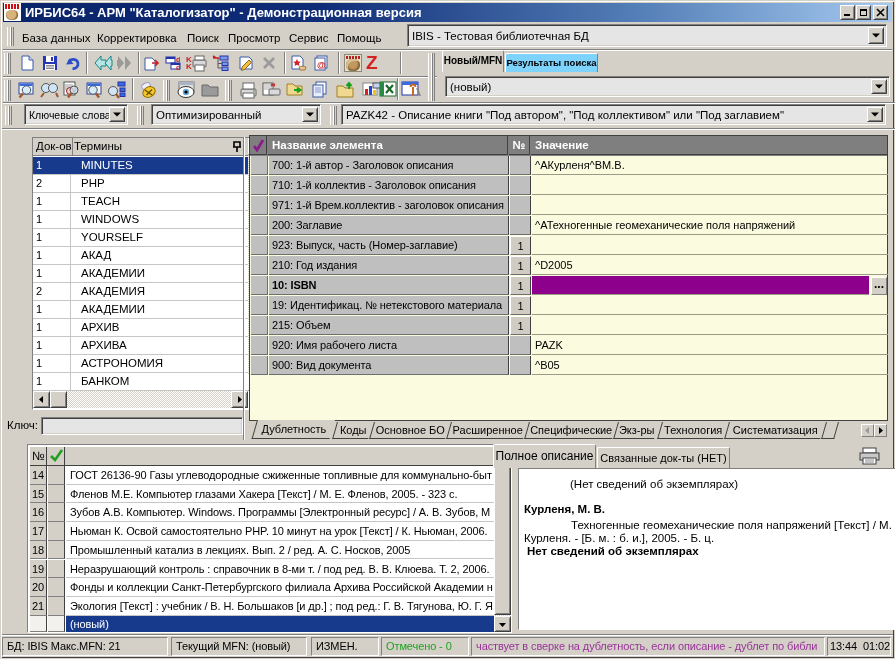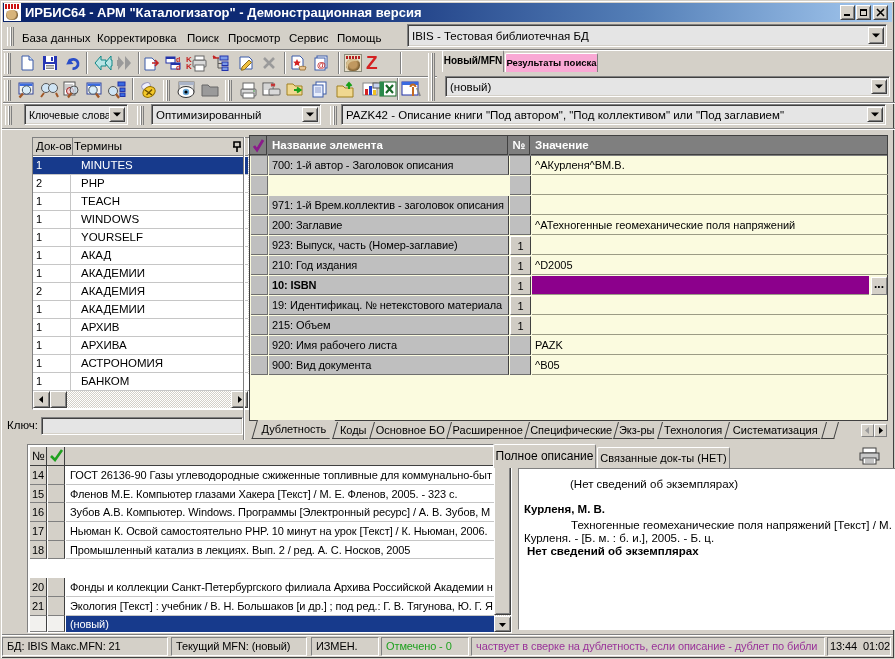--- a/index.html
+++ b/index.html
@@ -229,21 +229,21 @@
 <div class="abs vsep" style="left:397px;top:78px;height:22px;"></div>
 <svg class="abs" style="left:400px;top:80px" width="21" height="19">
     <rect x="2" y="2" width="16" height="13" fill="#fff" stroke="#2233aa"></rect>
     <rect x="2" y="2" width="16" height="3" fill="#3a6ae0"></rect>
     <path d="M13 7 v9 M10.5 7 a2.5 2.5 0 0 1 5 0" stroke="#c46a22" stroke-width="2" fill="none"></path>
     <path d="M17 8 l3 8" stroke="#888" stroke-width="2"></path>
   </svg>
 
 <div class="abs grip" style="left:428px;top:53px;height:48px;"></div>
 <div class="abs raised1" style="left:442px;top:50px;width:62px;height:22px;border-bottom:none;border-radius:2px 2px 0 0;background:#D4D0C8;text-align:center;font-size:10px;font-weight:bold;line-height:20px;">Новый/MFN</div>
-<div class="abs raised1" style="left:505px;top:53px;width:93px;height:19px;border-bottom:none;border-radius:2px 2px 0 0;background:#f9a8d4;text-align:center;font-size:9.5px;font-weight:bold;line-height:18px;white-space:nowrap;overflow:hidden;">Результаты поиска</div>
+<div class="abs raised1" style="left:505px;top:53px;width:93px;height:19px;border-bottom:none;border-radius:2px 2px 0 0;background:#7dd3fc;text-align:center;font-size:9.5px;font-weight:bold;line-height:18px;white-space:nowrap;overflow:hidden;">Результаты поиска</div>
 <div class="abs combo" style="left:445px;top:76px;width:445px;height:21px;">
     <span class="t">(новый)</span>
     <span class="db"></span>
   </div>
 
 <div class="abs grip" style="left:5px;top:106px;height:19px;"></div>
 <div class="abs combo" style="left:24px;top:104px;width:104px;height:21px;">
     <span class="t" style="font-size:10.5px;">Ключевые слова</span>
     <span class="db"></span>
   </div>
@@ -374,20 +374,21 @@
    <div class="abs" style="left:281px;top:0;width:356px;height:19px;border-bottom:1px solid #404040;line-height:19px;padding-left:4px;">Значение</div>
   </div>
   <div class="grow" style="top:20px;">
         <span class="gm"></span>
         <span class="gl">700: 1-й  автор - Заголовок описания</span>
         <span class="gn"></span>
         <span class="gv">^АКурленя^ВМ.В.</span>
       </div>
   <div class="grow" style="top:40px;">
         <span class="gm"></span>
+        <span class="gl">710: 1-й коллектив - Заголовок описания</span>
         <span class="gn"></span>
         <span class="gv"></span>
       </div>
   <div class="grow" style="top:60px;">
         <span class="gm"></span>
         <span class="gl">971: 1-й Врем.коллектив - заголовок описания</span>
         <span class="gn"></span>
         <span class="gv"></span>
       </div>
   <div class="grow" style="top:80px;">
@@ -506,20 +507,25 @@
     </div>
  <div class="brow" style="top:77.1px;">
       <span class="b1">17</span>
       <span class="b2"></span>
       <span class="b3">Ньюман К. Освой самостоятельно PHP. 10 минут на урок [Текст] / К. Ньюман, 2006.</span>
     </div>
  <div class="brow" style="top:95.8px;">
       <span class="b1">18</span>
       <span class="b2"></span>
       <span class="b3">Промышленный катализ в лекциях. Вып. 2 / ред. А. С. Носков, 2005</span>
+    </div>
+ <div class="brow" style="top:114.5px;">
+      <span class="b1">19</span>
+      <span class="b2"></span>
+      <span class="b3">Неразрушающий контроль : справочник в 8-ми т. / под ред. В. В. Клюева. Т. 2, 2006.</span>
     </div>
  <div class="brow" style="top:133.2px;">
       <span class="b1">20</span>
       <span class="b2"></span>
       <span class="b3">Фонды и коллекции Санкт-Петербургского филиала Архива Российской Академии н</span>
     </div>
  <div class="brow" style="top:151.9px;">
       <span class="b1">21</span>
       <span class="b2"></span>
       <span class="b3">Экология [Текст] : учебник / В. Н. Большаков [и др.] ; под ред.: Г. В. Тягунова, Ю. Г. Я</span>

